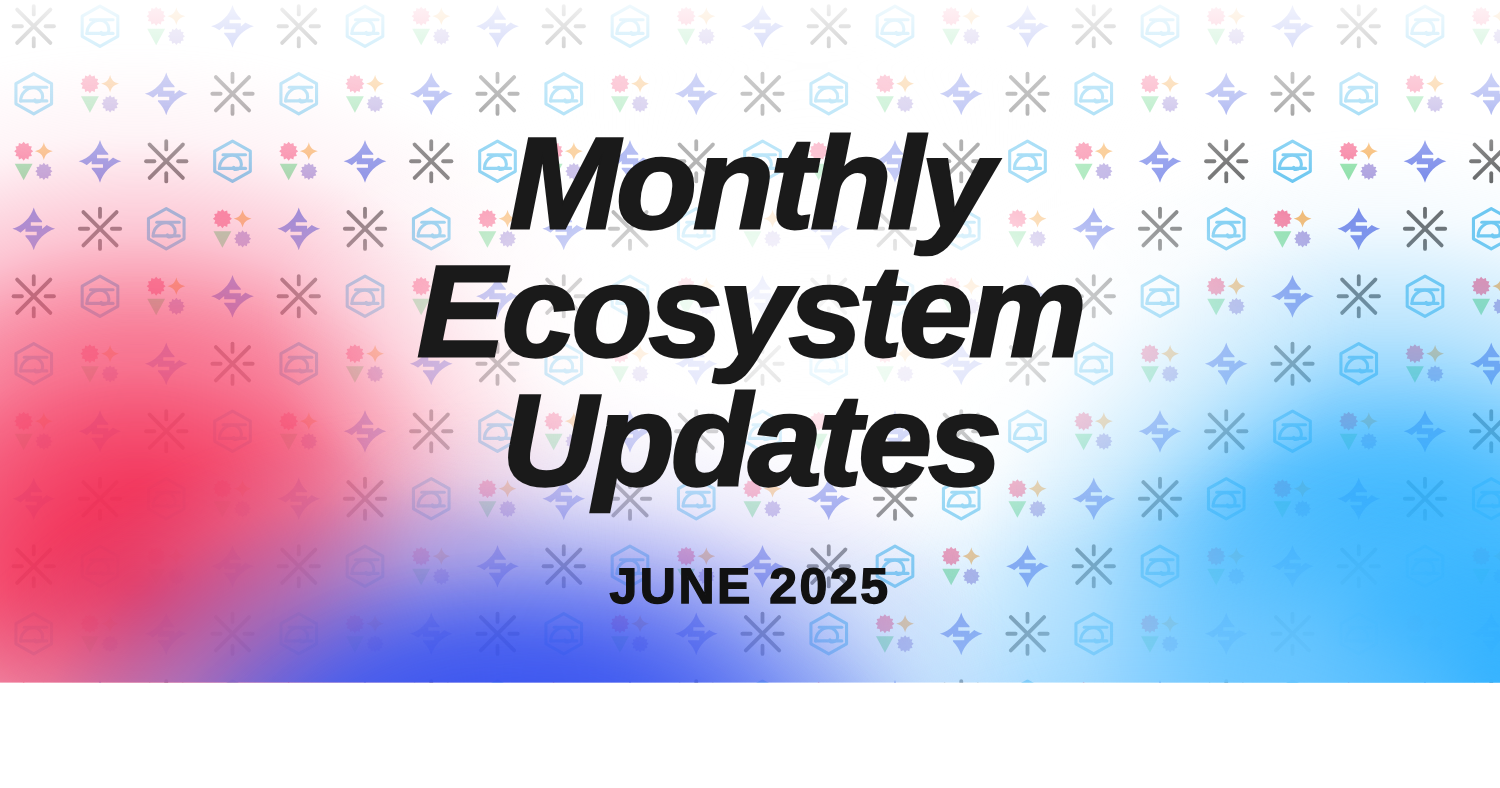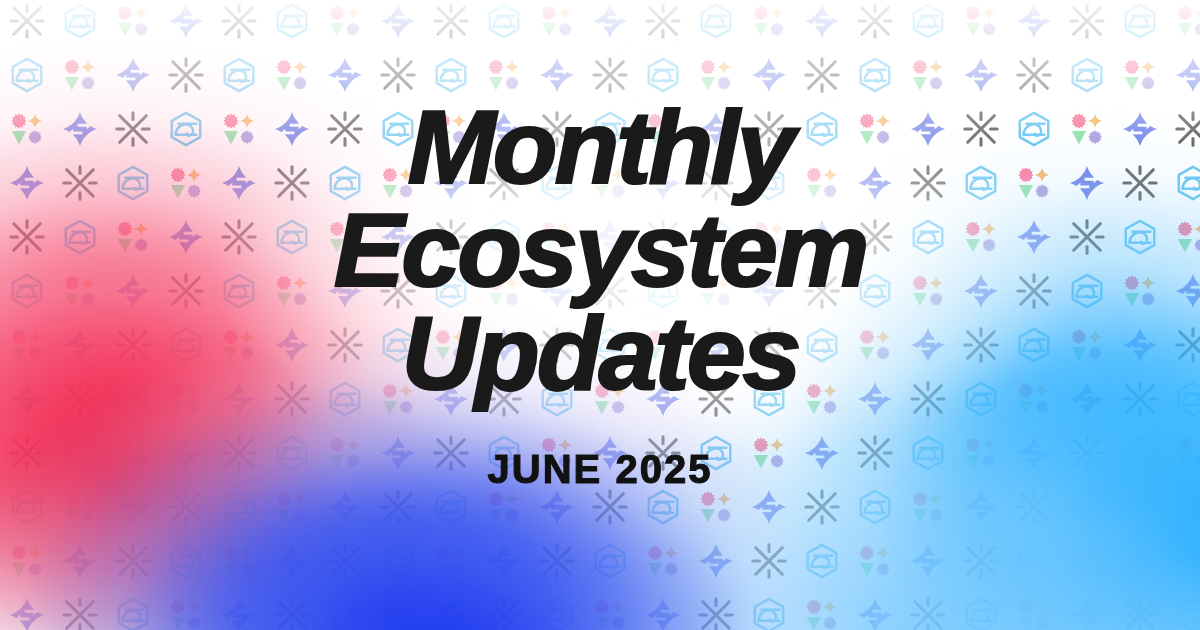--- a/index.html
+++ b/index.html
@@ -8,21 +8,21 @@
   html, body {
     width:1200px; height:630px;
     overflow:hidden;
     background:#ffffff;
     font-family:"Liberation Sans", sans-serif;
   }
 
   #banner {
     position:relative;
     width:1200px;
-    height:630px;
+    height:546px;
     overflow:hidden;
     background:#ffffff;
   }
 
   
   #pattern-layer {
     position:absolute;
     inset:0;
     z-index:1;
   }

